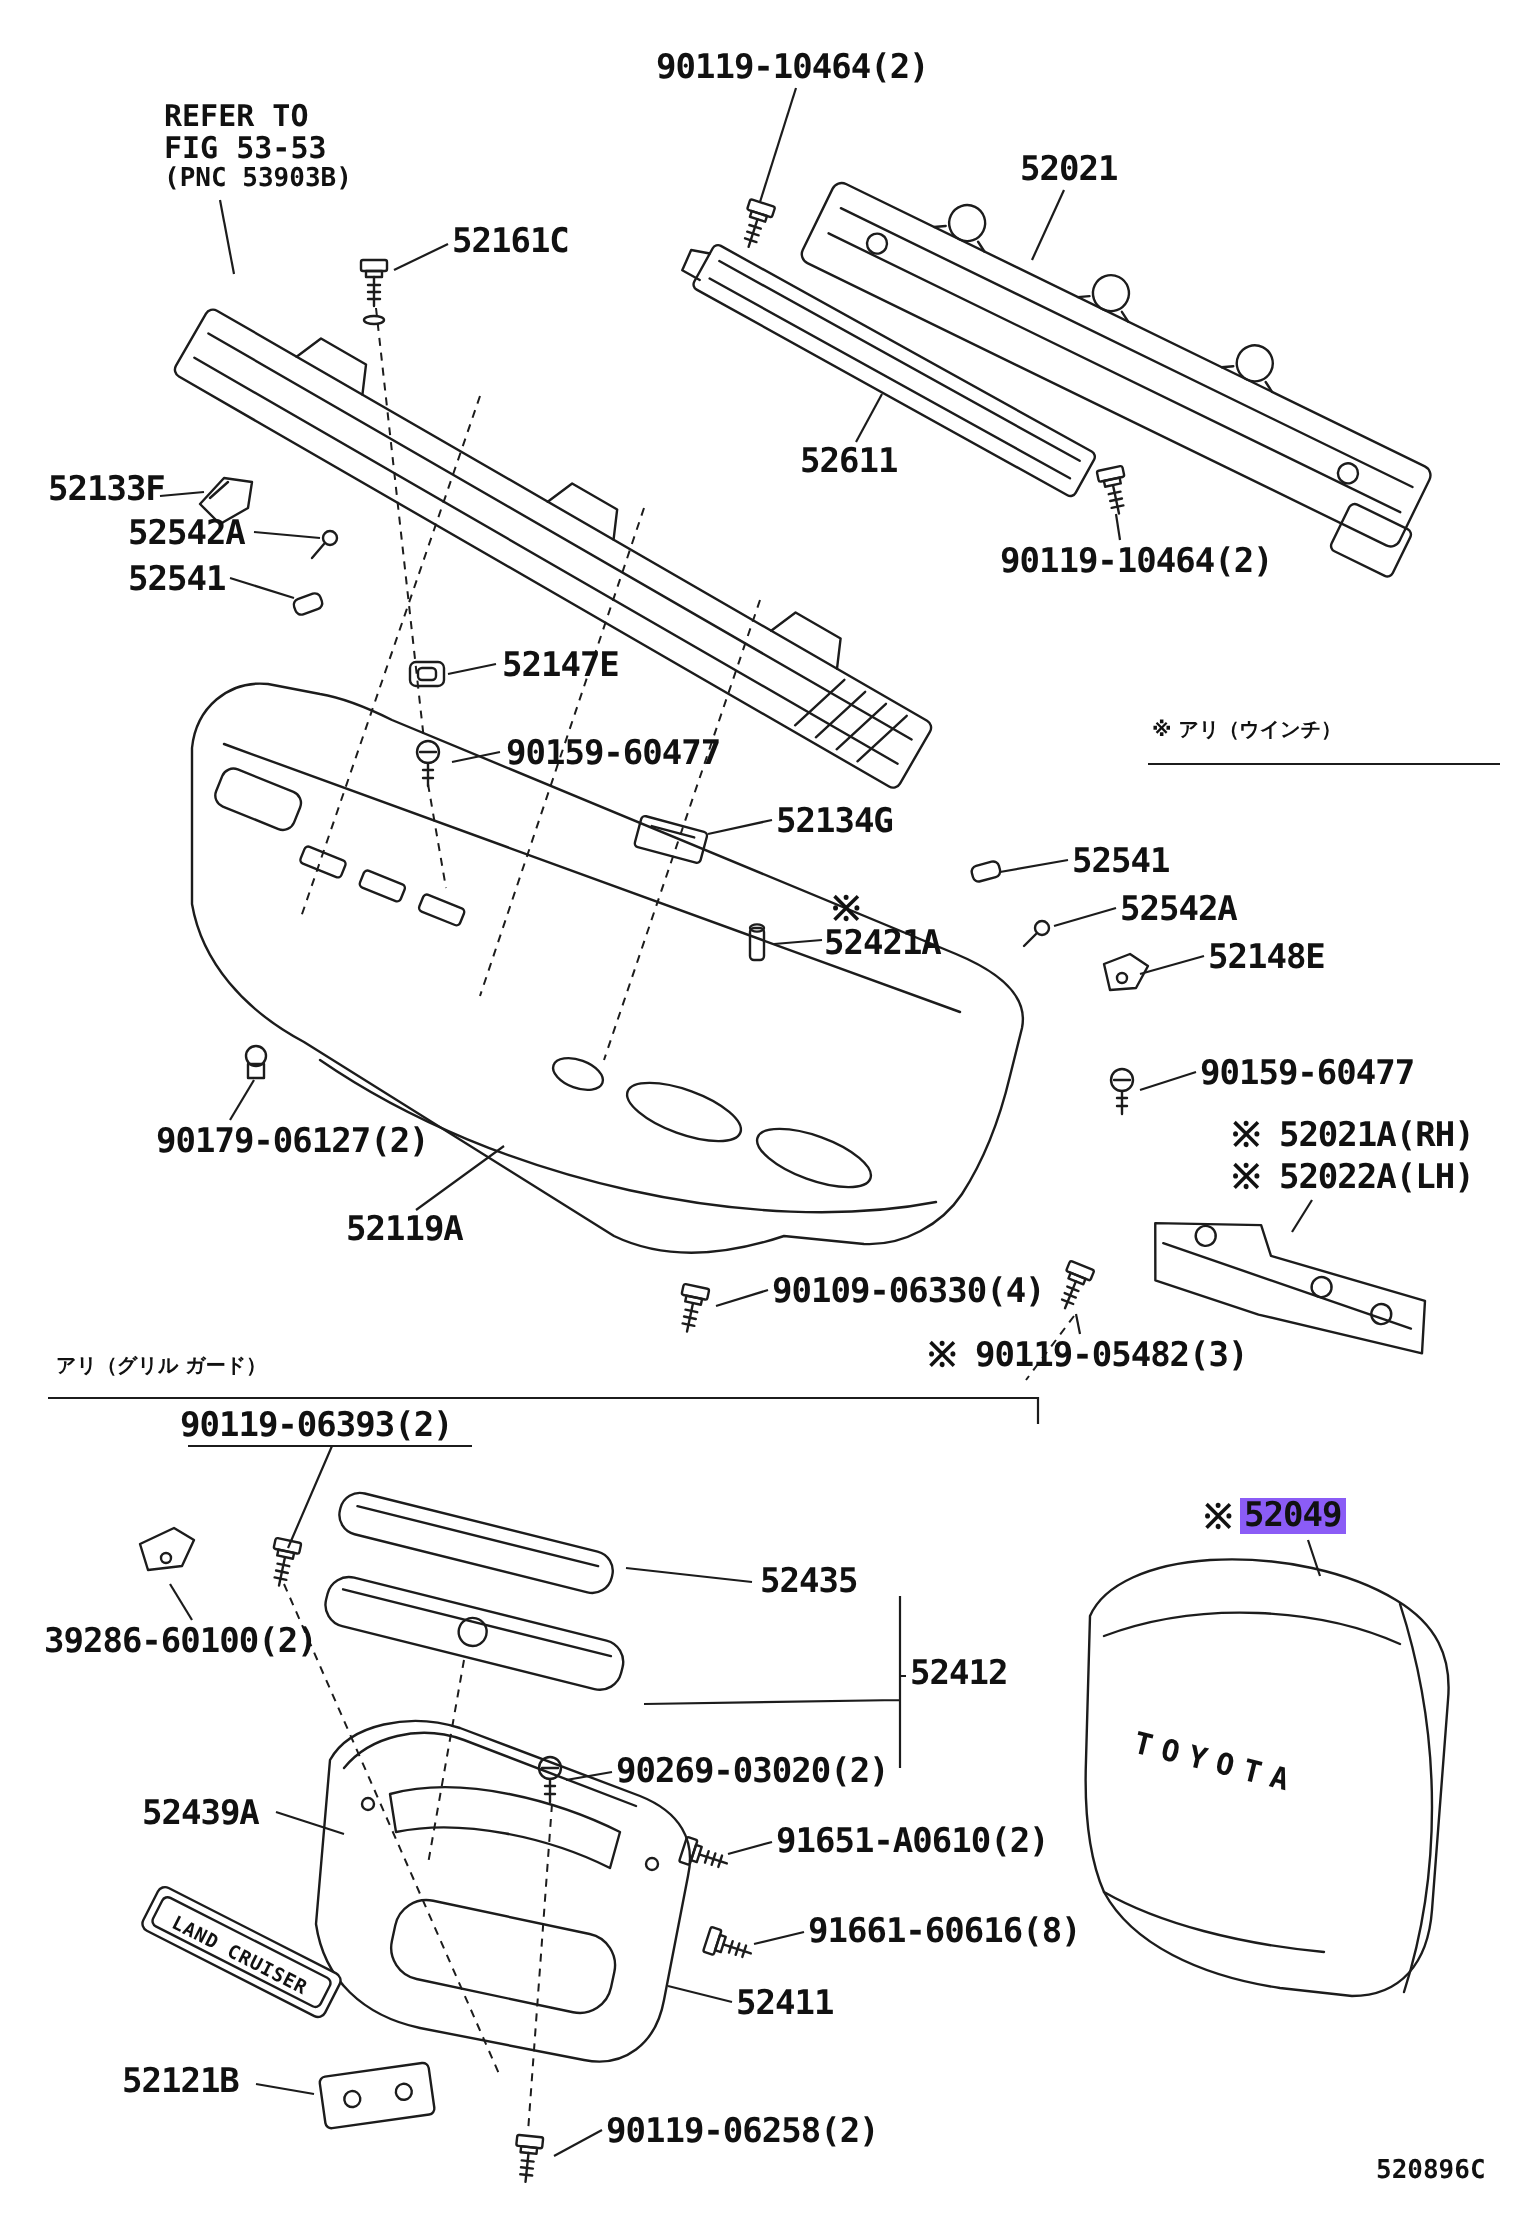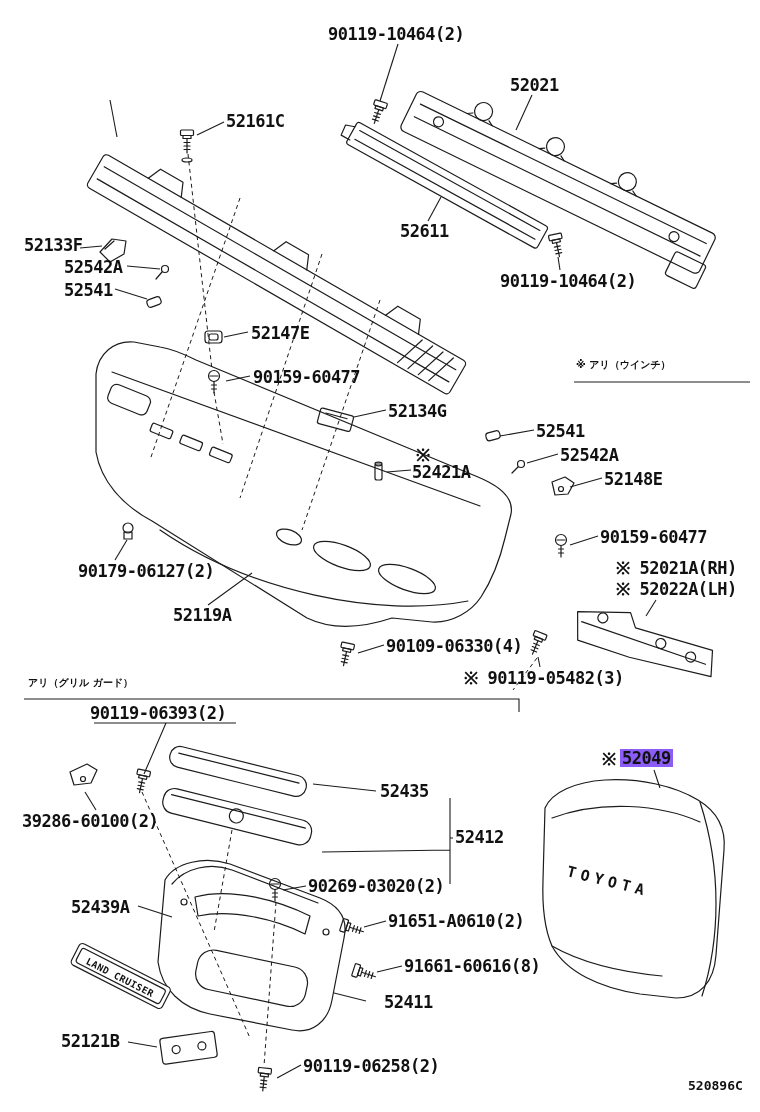--- a/index.html
+++ b/index.html
@@ -241,20 +241,25 @@
       <use href="#bolt" xlink:href="#bolt" transform="translate(346,654) rotate(12)"></use>
       <use href="#bolt" xlink:href="#bolt" transform="translate(537,643) rotate(22)"></use>
       <use href="#bolt" xlink:href="#bolt" transform="translate(142,781) rotate(12)"></use>
       <use href="#screw" xlink:href="#screw" transform="translate(275,890)"></use>
       <use href="#bolt" xlink:href="#bolt" transform="translate(352,928) rotate(-72)"></use>
       <use href="#bolt" xlink:href="#bolt" transform="translate(364,973) rotate(-72)"></use>
       <use href="#bolt" xlink:href="#bolt" transform="translate(264,1079) rotate(6)"></use>
     </g>
   </svg>
 
+  <div class="refer-note">
+    <div>REFER TO</div>
+    <div>FIG 53-53</div>
+    <div class="pnc">(PNC 53903B)</div>
+  </div>
 
   <div id="label-layer">
       <div class="part-label" style="left: 328px; top: 25px;">90119-10464(2)</div>
       <div class="part-label" style="left: 510px; top: 76px;">52021</div>
       <div class="part-label" style="left: 226px; top: 112px;">52161C</div>
       <div class="part-label" style="left: 400px; top: 222px; text-align: right;">52611</div>
       <div class="part-label" style="left: 500px; top: 272px;">90119-10464(2)</div>
       <div class="part-label" style="left: 24px; top: 236px;">52133F</div>
       <div class="part-label" style="left: 64px; top: 258px;">52542A</div>
       <div class="part-label" style="left: 64px; top: 281px;">52541</div>
@@ -274,21 +279,21 @@
       <div class="part-label" style="left: 386px; top: 637px;">90109-06330(4)</div>
       <div class="part-label" style="left: 464px; top: 669px;">※ 90119-05482(3)</div>
       <div class="part-label" style="left: 90px; top: 704px;">90119-06393(2)</div>
       <div class="part-label" style="left: 380px; top: 782px;">52435</div>
       <div class="part-label" style="left: 455px; top: 828px;">52412</div>
       <div class="part-label" style="left: 22px; top: 812px;">39286-60100(2)</div>
       <div class="part-label" style="left: 308px; top: 877px;">90269-03020(2)</div>
       <div class="part-label" style="left: 71px; top: 898px;">52439A</div>
       <div class="part-label" style="left: 388px; top: 912px;">91651-A0610(2)</div>
       <div class="part-label" style="left: 404px; top: 957px;">91661-60616(8)</div>
-      <div class="part-label" style="left: 384px; top: 993px;">52411</div>
+      <div class="part-label" style="left: 368px; top: 993px;">52411</div>
       <div class="part-label" style="left: 61px; top: 1032px;">52121B</div>
       <div class="part-label" style="left: 303px; top: 1057px;">90119-06258(2)</div>
       <div class="part-label" style="left: 602px; top: 750px;">※</div>
       <div class="part-label" style="left: 620px; top: 749px; background: #8b5cf6; padding: 0px 2px;">52049</div>
       <div class="jp-note" style="left: 576px; top: 358px;">※ アリ（ウインチ）</div>
       <div class="jp-note" style="left: 28px; top: 676px;">アリ（グリル ガード）</div>
     </div>
 
   <div class="doc-code">520896C</div>
 </div>

